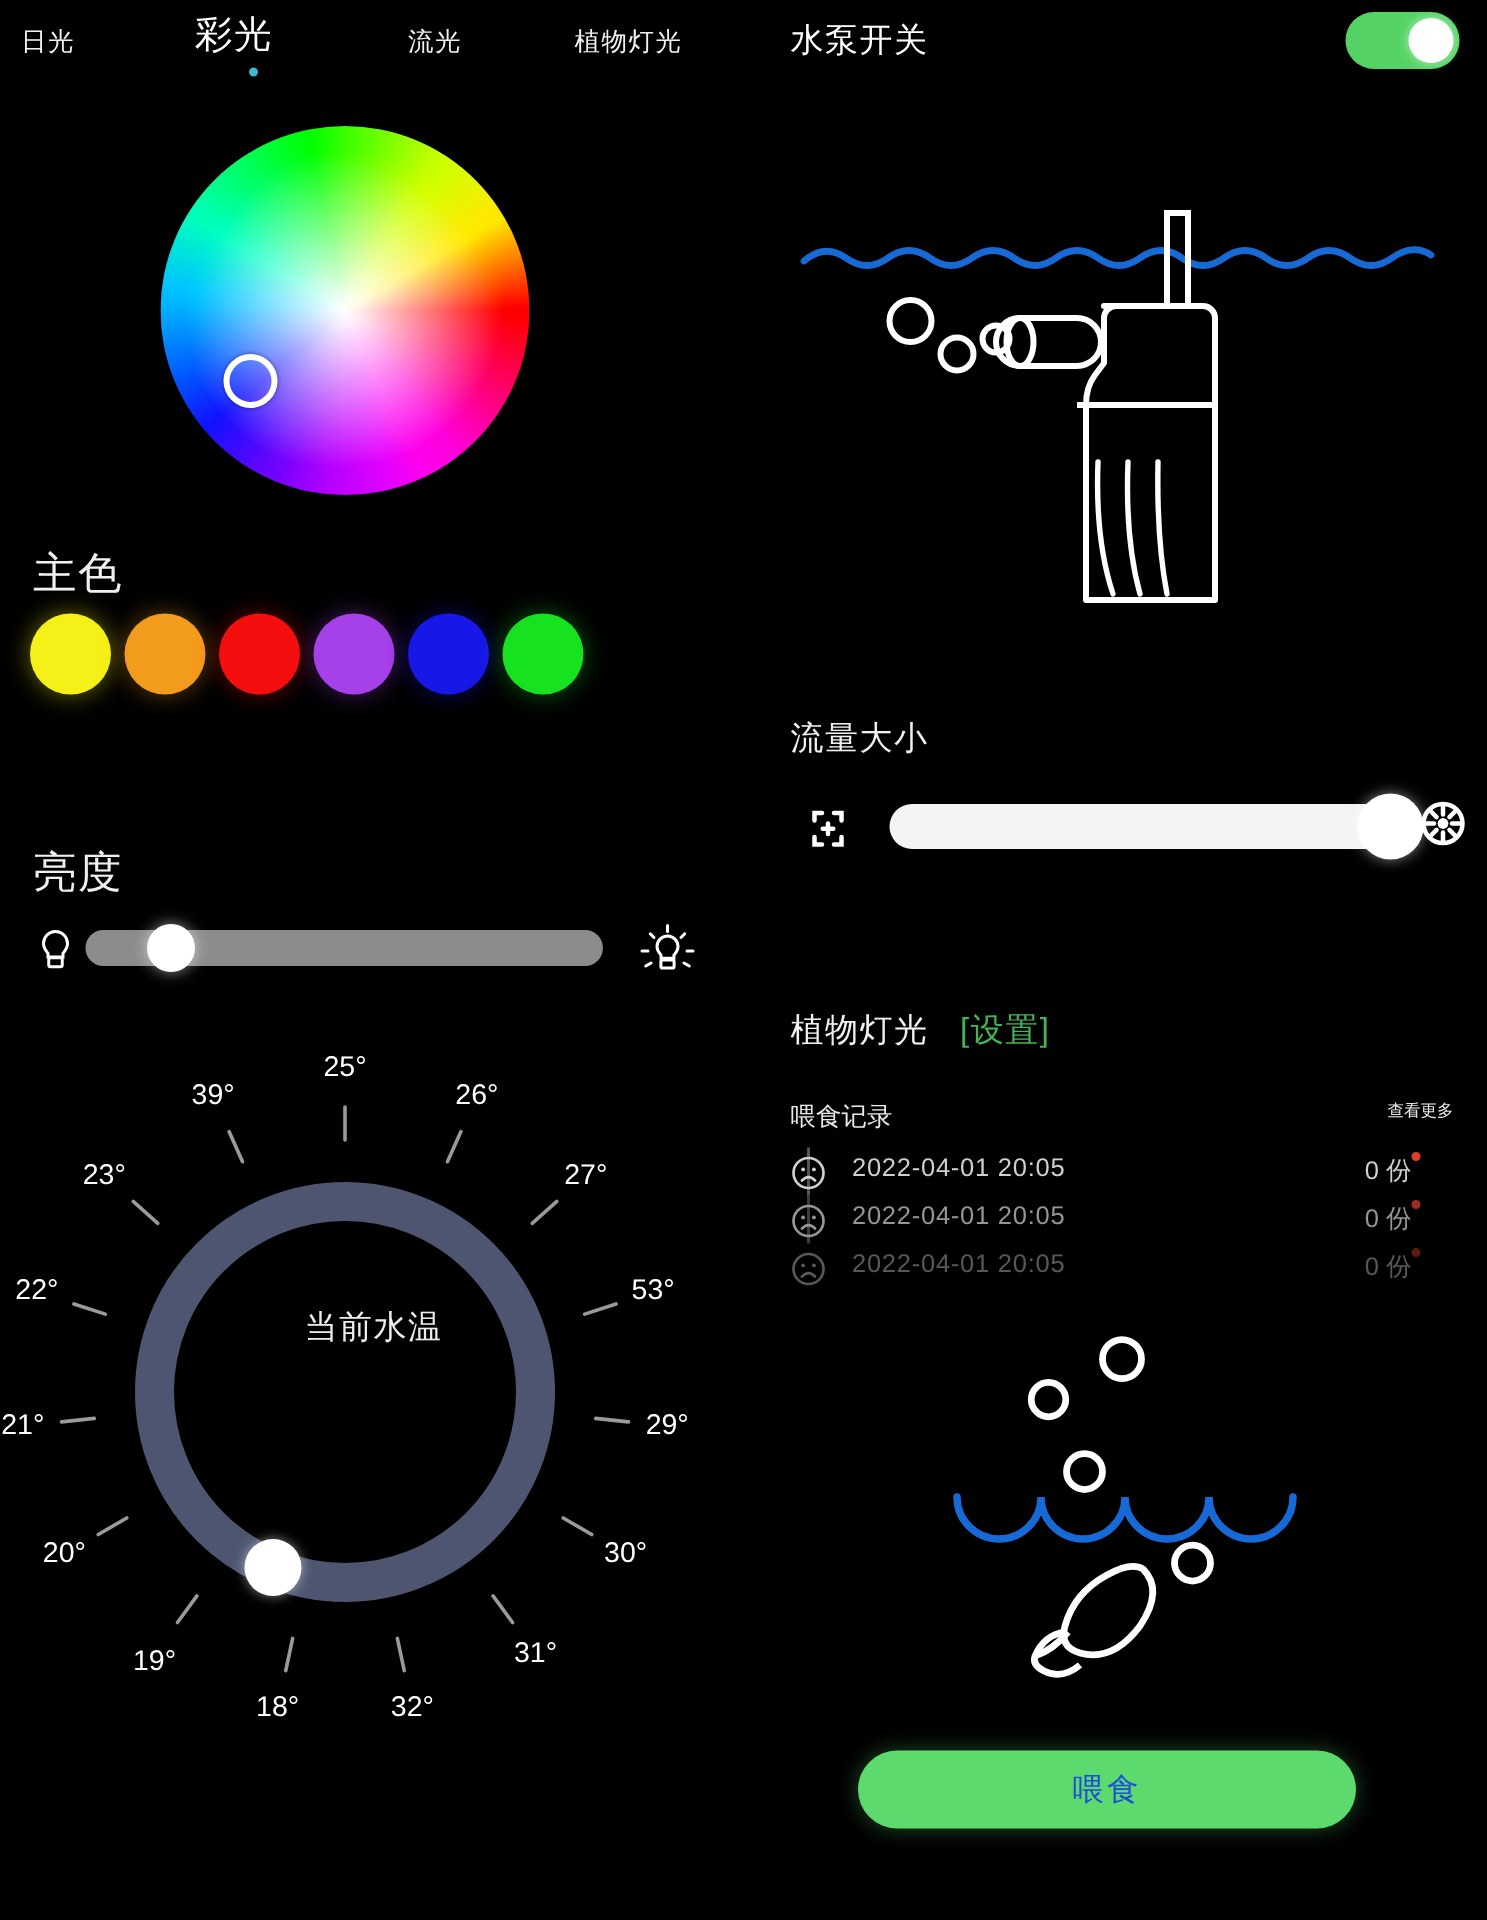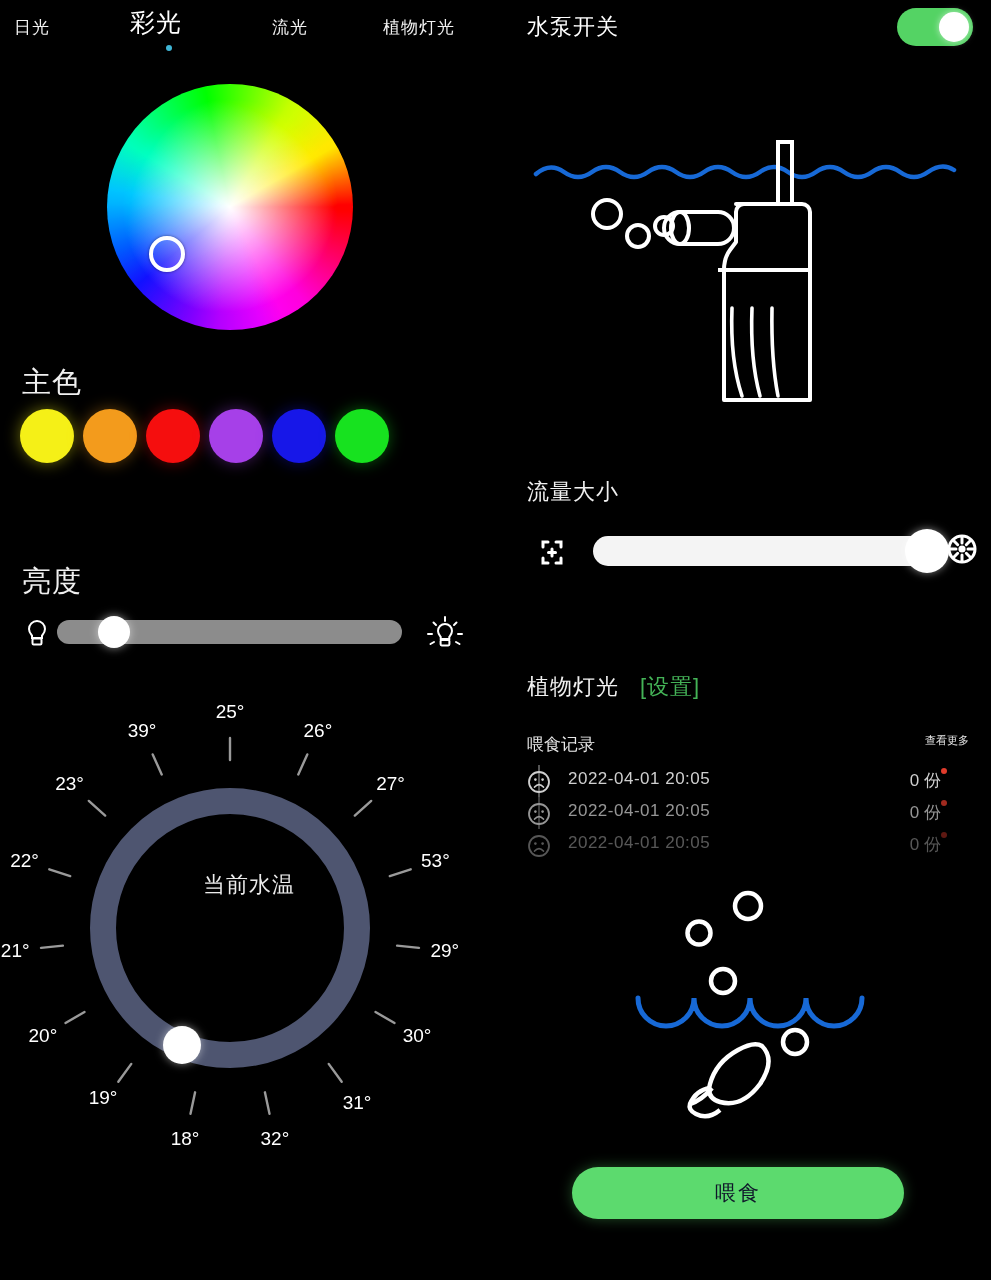--- a/index.html
+++ b/index.html
@@ -151,21 +151,21 @@
   .rec-time { position: absolute; left: 44px; top: 4px; font-size: 17px; color: #cfcfcf; letter-spacing: .5px; }
   .rec-qty { position: absolute; right: 28px; top: 4px; font-size: 17px; color: #cfcfcf; }
   .rec-dot {
     position: absolute; right: 22px; top: 3px; width: 6px; height: 6px;
     border-radius: 50%; background: #e03b2b;
   }
 
   .feed-btn {
     position: absolute; left: 72px; top: 1167px; width: 332px; height: 52px;
     border-radius: 26px; background: #5cda6e; border: none;
-    color: #0f172a; font-size: 21px; letter-spacing: 2px;
+    color: #1d4ed8; font-size: 21px; letter-spacing: 2px;
     font-family: "Liberation Sans", sans-serif; cursor: pointer;
     box-shadow: 0 0 14px rgba(92,218,110,.35);
   }
   .feed-note {
     position: absolute; left: 0; width: 491px; text-align: center;
     top: 1240px; font-size: 17px; color: #e4e4e4; letter-spacing: .5px;
   }
 </style>
 </head>
 <body>
@@ -244,21 +244,21 @@
             <line x1="375.5" y1="294.0" x2="394.5" y2="305.0"></line>
             <line x1="328.7" y1="345.9" x2="341.7" y2="363.7"></line>
             <line x1="264.9" y1="374.3" x2="269.5" y2="395.8"></line>
           </g>
       </svg>
       <div class="dial-ring"></div>
       <div class="dial-center-label">当前水温</div>
       <div class="dial-thumb" style="left:163px; top:308px;"></div>
       <div id="tick-labels">
           <div class="tick-label" style="left: 185.1px; top: 421.3px;">18°</div>
-          <div class="tick-label" style="left: 103px; top: 380px;">19°</div>
+          <div class="tick-label" style="left: 103px; top: 390px;">19°</div>
           <div class="tick-label" style="left: 42.9px; top: 318px;">20°</div>
           <div class="tick-label" style="left: 15.2px; top: 232.6px;">21°</div>
           <div class="tick-label" style="left: 24.6px; top: 143.3px;">22°</div>
           <div class="tick-label" style="left: 69.5px; top: 65.5px;">23°</div>
           <div class="tick-label" style="left: 142.1px; top: 12.7px;">39°</div>
           <div class="tick-label" style="left: 230px; top: -6px;">25°</div>
           <div class="tick-label" style="left: 317.9px; top: 12.7px;">26°</div>
           <div class="tick-label" style="left: 390.5px; top: 65.5px;">27°</div>
           <div class="tick-label" style="left: 435.4px; top: 143.3px;">53°</div>
           <div class="tick-label" style="left: 444.8px; top: 232.6px;">29°</div>

